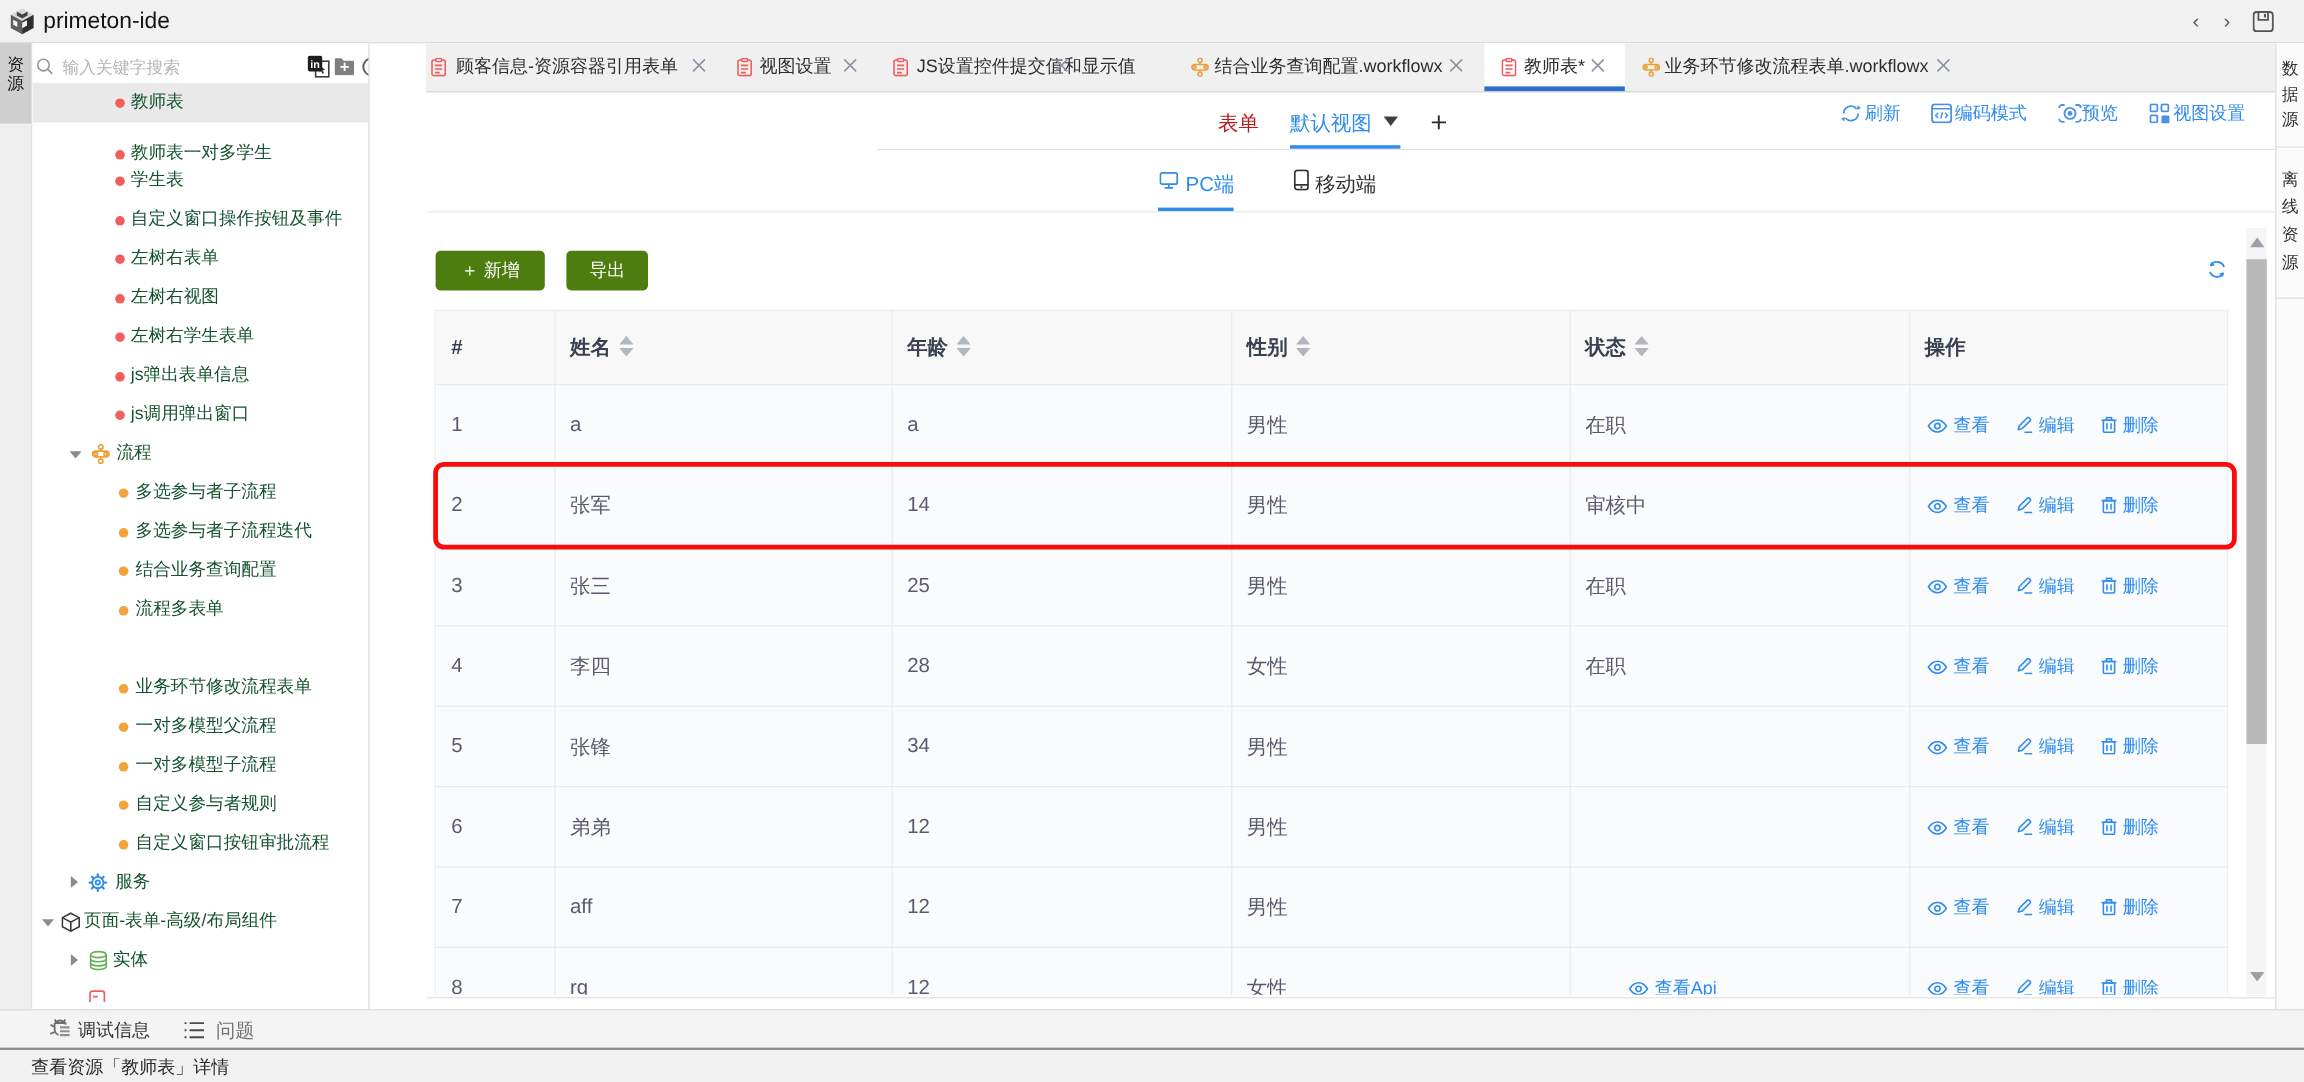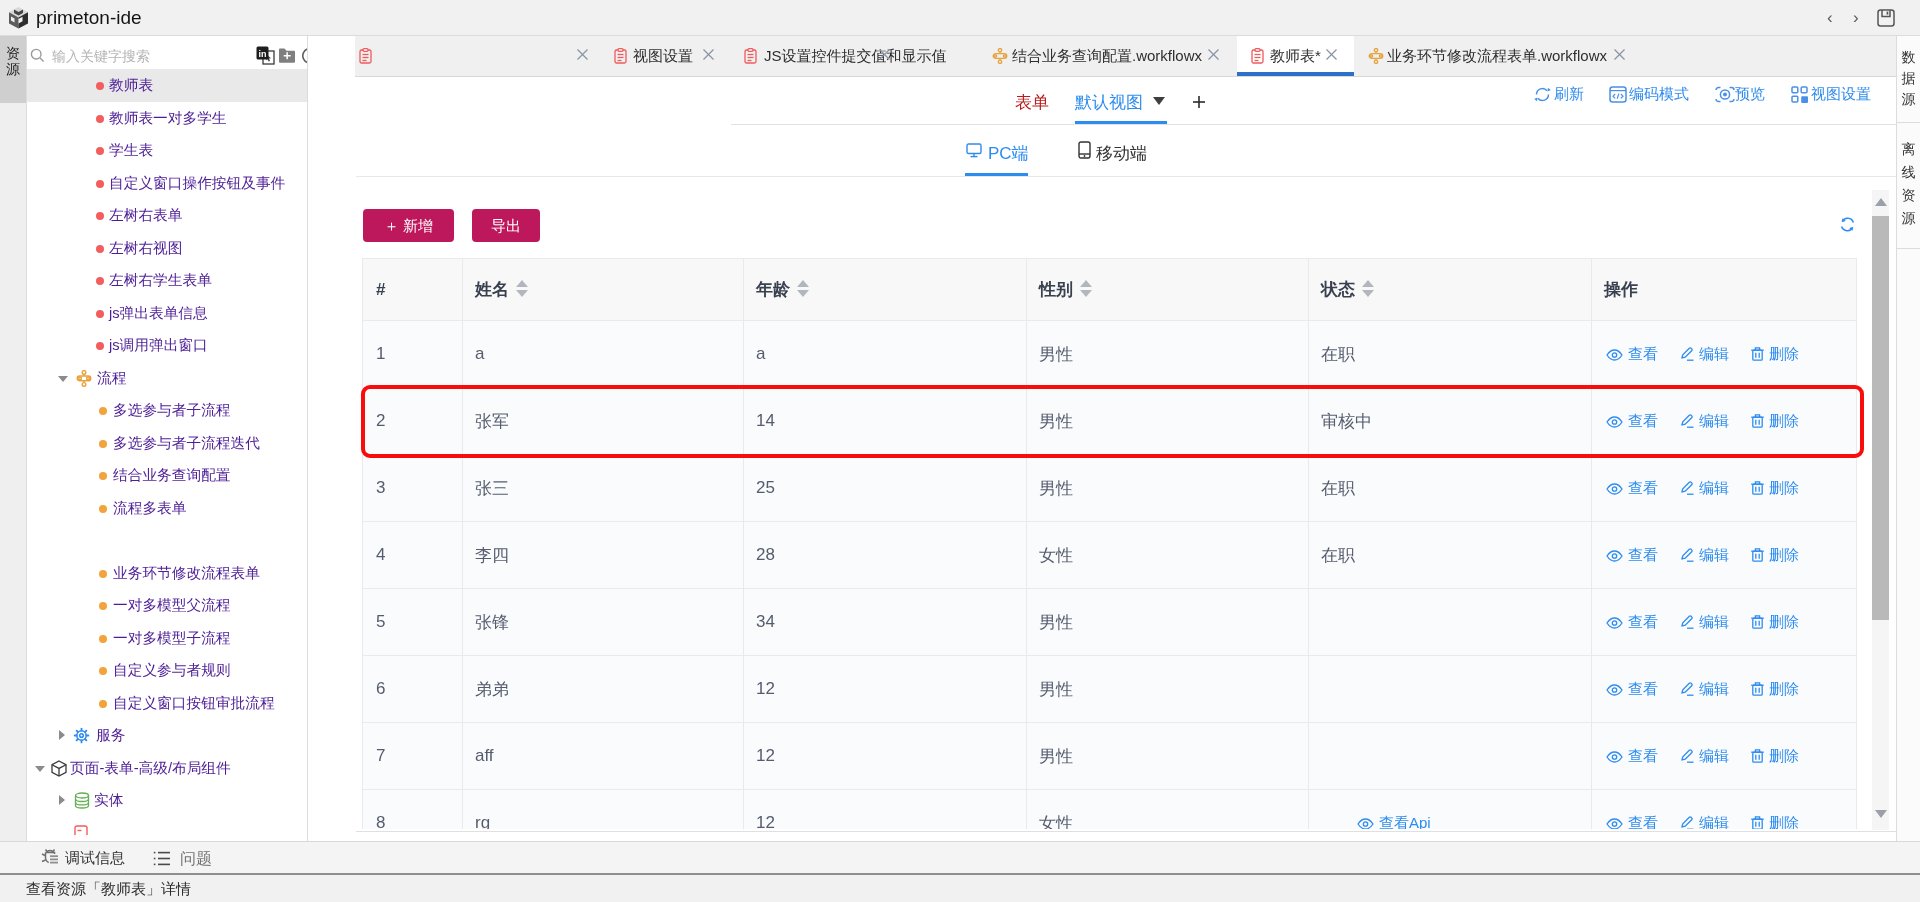--- a/index.html
+++ b/index.html
@@ -9,21 +9,21 @@
   .abs { position:absolute; }
   
   #topbar { left:0; top:0; width:1920px; height:36px; background:#f1f1f2; border-bottom:1px solid #dcdcdc; }
   #title { left:36px; top:7px; font-size:19px; color:#141414; }
   .navarrow { top:8px; font-size:17px; color:#5a5a5a; }
   
   #lstrip { left:0; top:36px; width:27px; height:805px; background:#efefef; border-right:1px solid #ddd; }
   #lstrip-active { left:0; top:36px; width:26px; height:67px; background:#cfcfcf; font-size:14px; color:#1a1a1a; text-align:center; line-height:16px; padding-top:9px; }
   
   #tree { left:27px; top:36px; width:281px; height:805px; background:#fff; border-right:1px solid #dcdcdc; overflow:hidden; }
-  .titem { position:absolute; left:0; width:321px; height:33px; line-height:33px; font-size:14.7px; color:#4c1d95; white-space:nowrap; }
+  .titem { position:absolute; left:0; width:321px; height:33px; line-height:33px; font-size:14.7px; color:#14532d; white-space:nowrap; }
   .titem .dot { position:absolute; left:69px; top:13px; width:8px; height:8px; border-radius:50%; background:#f25d5d; }
   .titem .dot.org { background:#f2a33c; left:72px; }
   .titem .lbl { position:absolute; left:82px; }
   .titem .lbl2 { position:absolute; left:86px; }
   .exp { position:absolute; top:13px; width:0; height:0; }
   .exp.open { border-left:5px solid transparent; border-right:5px solid transparent; border-top:6px solid #8b8b8b; top:14px; }
   .exp.closed { border-top:5px solid transparent; border-bottom:5px solid transparent; border-left:6px solid #8b8b8b; top:11px; }
   
   #tabbar { left:355px; top:36px; width:1541px; height:41px; background:#f0f0f1; border-bottom:1px solid #d8d8d8; }
   .ticon { position:absolute; top:12px; }
@@ -32,21 +32,21 @@
   #rstrip { left:1896px; top:36px; width:24px; height:805px; background:#fbfbfb; border-left:1px solid #dcdcdc; }
   .vtext { position:absolute; left:5px; width:15px; font-size:14px; color:#333; line-height:20px; text-align:center; }
   
   .blue { color:#2d8cf0; }
   #row1border { left:731px; top:124px; width:1165px; height:1px; background:#e2e2e2; }
   #vline-underline { left:1075px; top:121px; width:92px; height:3px; background:#2d8cf0; }
   #row2border { left:356px; top:176px; width:1540px; height:1px; background:#e8e8e8; }
   #pc-underline { left:965px; top:173px; width:63px; height:3px; background:#2d8cf0; }
   .toolact { position:absolute; top:85px; font-size:15px; color:#2f8bee; white-space:nowrap; }
   
-  .btn { position:absolute; top:209px; height:33px; background:#be185d; color:#fff; font-size:15px; border-radius:4px; text-align:center; line-height:33px; }
+  .btn { position:absolute; top:209px; height:33px; background:#4d7c0f; color:#fff; font-size:15px; border-radius:4px; text-align:center; line-height:33px; }
   
   #tablewrap { left:362px; top:258px; width:1495px; height:571px; overflow:hidden; }
   table { border-collapse:collapse; table-layout:fixed; width:1494px; }
   th, td { border:1px solid #e8eaec; font-size:17px; font-weight:normal; text-align:left; color:#555c6e; padding:0 0 0 12px; }
   th { height:62px; background:#f8f8f9; color:#39404f; font-weight:bold; }
   td { height:67px; background:#fafbfc; }
   th.c1, td.c1 { padding-left:13px; }
   .sortc { display:inline-block; vertical-align:-2px; margin-left:7px; }
   .act { color:#2d8cf0; white-space:nowrap; font-size:15px; }
   td.act { padding-left:14px; }
@@ -112,21 +112,21 @@
   <svg style="position:absolute;left:296px;top:10px;" width="20" height="19" viewBox="0 0 20 19">
       <path d="M6 4 L6 1 L19 1 L19 12 L16 12 L16 4 Z" fill="#8b8b8b"></path>
       <rect x="1" y="4" width="14" height="13" fill="#fff" stroke="#7d7d7d" stroke-width="2"></rect>
       <line x1="4.5" y1="10.5" x2="11.5" y2="10.5" stroke="#7d7d7d" stroke-width="2"></line>
     </svg>
 
   <div class="titem" style="top:33px;background:#e9e9e9;width:328px;">
       <span class="dot"></span>
       <span class="lbl">教师表</span>
     </div>
-  <div class="titem" style="top:66px;padding-left:32px;">
+  <div class="titem" style="top:76px;padding-left:32px;">
       <span class="dot"></span>
       <span class="lbl">教师表一对多学生</span>
     </div>
   <div class="titem" style="top:98px;">
       <span class="dot"></span>
       <span class="lbl">学生表</span>
     </div>
   <div class="titem" style="top:131px;">
       <span class="dot"></span>
       <span class="lbl">自定义窗口操作按钮及事件</span>
@@ -258,20 +258,21 @@
   <div style="position:absolute;left:882px;top:0;width:117px;height:40px;background:#fff;border-bottom:4px solid #2d70c8;"></div>
   <svg class="ticon" style="left:4px;" width="13" height="16" viewBox="0 0 13 16">
       <g fill="none" stroke="#f05b5b" stroke-width="1.3">
         <rect x="1" y="2" width="11" height="13" rx="1.5"></rect>
         <rect x="4" y="0.7" width="5" height="2.6" rx="1" fill="#fff"></rect>
         <line x1="3.5" y1="6.5" x2="9.5" y2="6.5"></line>
         <line x1="3.5" y1="9.5" x2="9.5" y2="9.5"></line>
         <line x1="3.5" y1="12.5" x2="7.5" y2="12.5"></line>
       </g>
     </svg>
+  <span class="ttext" style="left:25px;">顾客信息-资源容器引用表单</span>
   <svg class="abs" style="left:222px;top:13px;" width="11" height="11" viewBox="0 0 11 11">
       <line x1="0.5" y1="0.5" x2="10.5" y2="10.5" stroke="#8a94a4" stroke-width="1.3"></line>
       <line x1="10.5" y1="0.5" x2="0.5" y2="10.5" stroke="#8a94a4" stroke-width="1.3"></line>
     </svg>
   <svg class="ticon" style="left:259px;" width="13" height="16" viewBox="0 0 13 16">
       <g fill="none" stroke="#f05b5b" stroke-width="1.3">
         <rect x="1" y="2" width="11" height="13" rx="1.5"></rect>
         <rect x="4" y="0.7" width="5" height="2.6" rx="1" fill="#fff"></rect>
         <line x1="3.5" y1="6.5" x2="9.5" y2="6.5"></line>
         <line x1="3.5" y1="9.5" x2="9.5" y2="9.5"></line>

